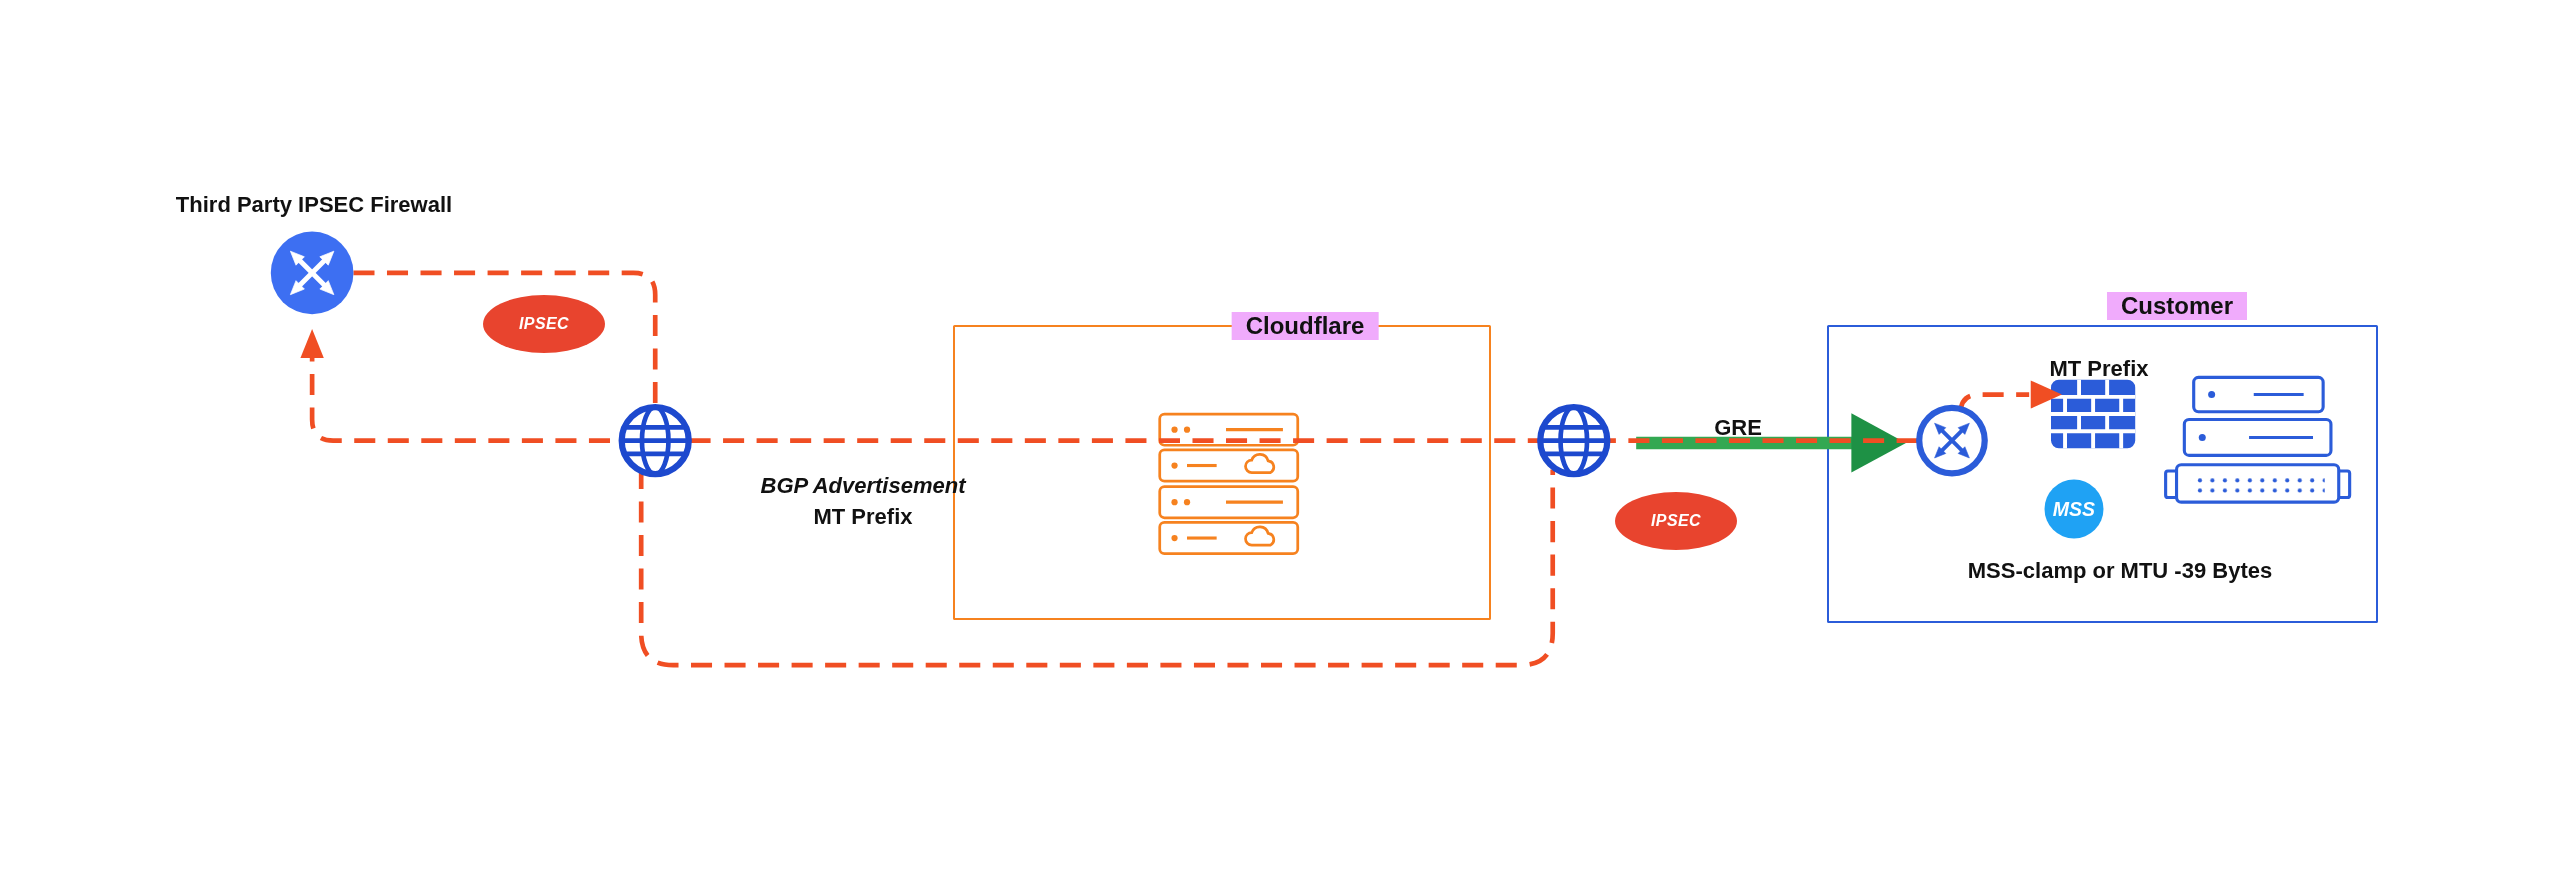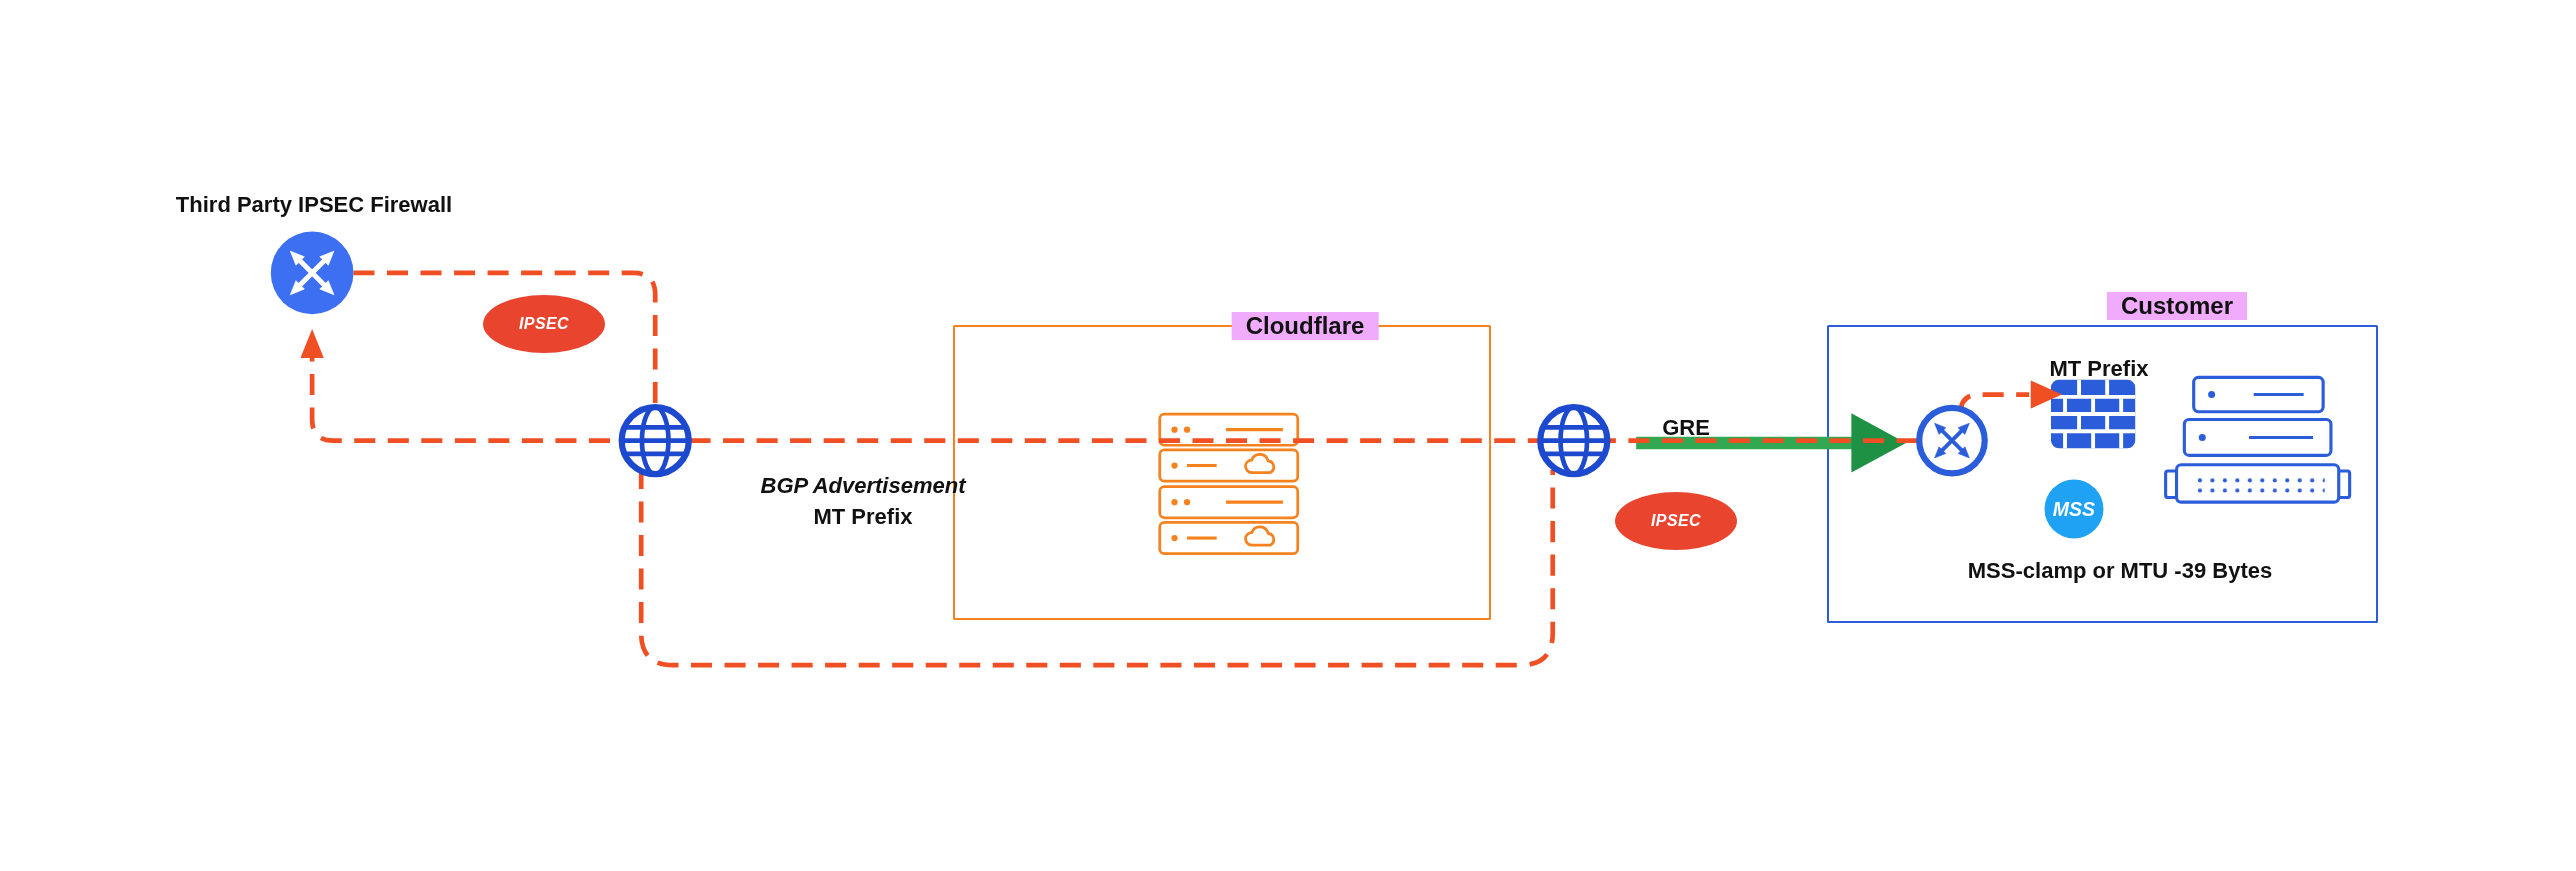--- a/index.html
+++ b/index.html
@@ -164,21 +164,21 @@
         </g>
     </g>
   </svg>
 
   <div class="box-label" style="left:1305px; top:312px;">Cloudflare</div>
   <div class="box-label" style="left:2177px; top:292px;">Customer</div>
 
   <div class="label" style="left:314px; top:192px;">Third Party IPSEC Firewall</div>
   <div class="label" style="left:863px; top:473px;font-style:italic;">BGP Advertisement</div>
   <div class="label" style="left:863px; top:504px;">MT Prefix</div>
-  <div class="label" style="left:1686px; top:415px;">GRE</div>
+  <div class="label" style="left:1738px; top:415px;">GRE</div>
   <div class="label" style="left:2099px; top:356px;">MT Prefix</div>
   <div class="label" style="left:2120px; top:558px;">MSS-clamp or MTU -39 Bytes</div>
 
   <div class="pill" style="left:544px; top:324px; width:122px; height:58px;">IPSEC</div>
   <div class="pill" style="left:1676px; top:521px; width:122px; height:58px;">IPSEC</div>
 
   <div class="mss" style="left:2074px; top:509px;">MSS</div>
 
 </div>
 

